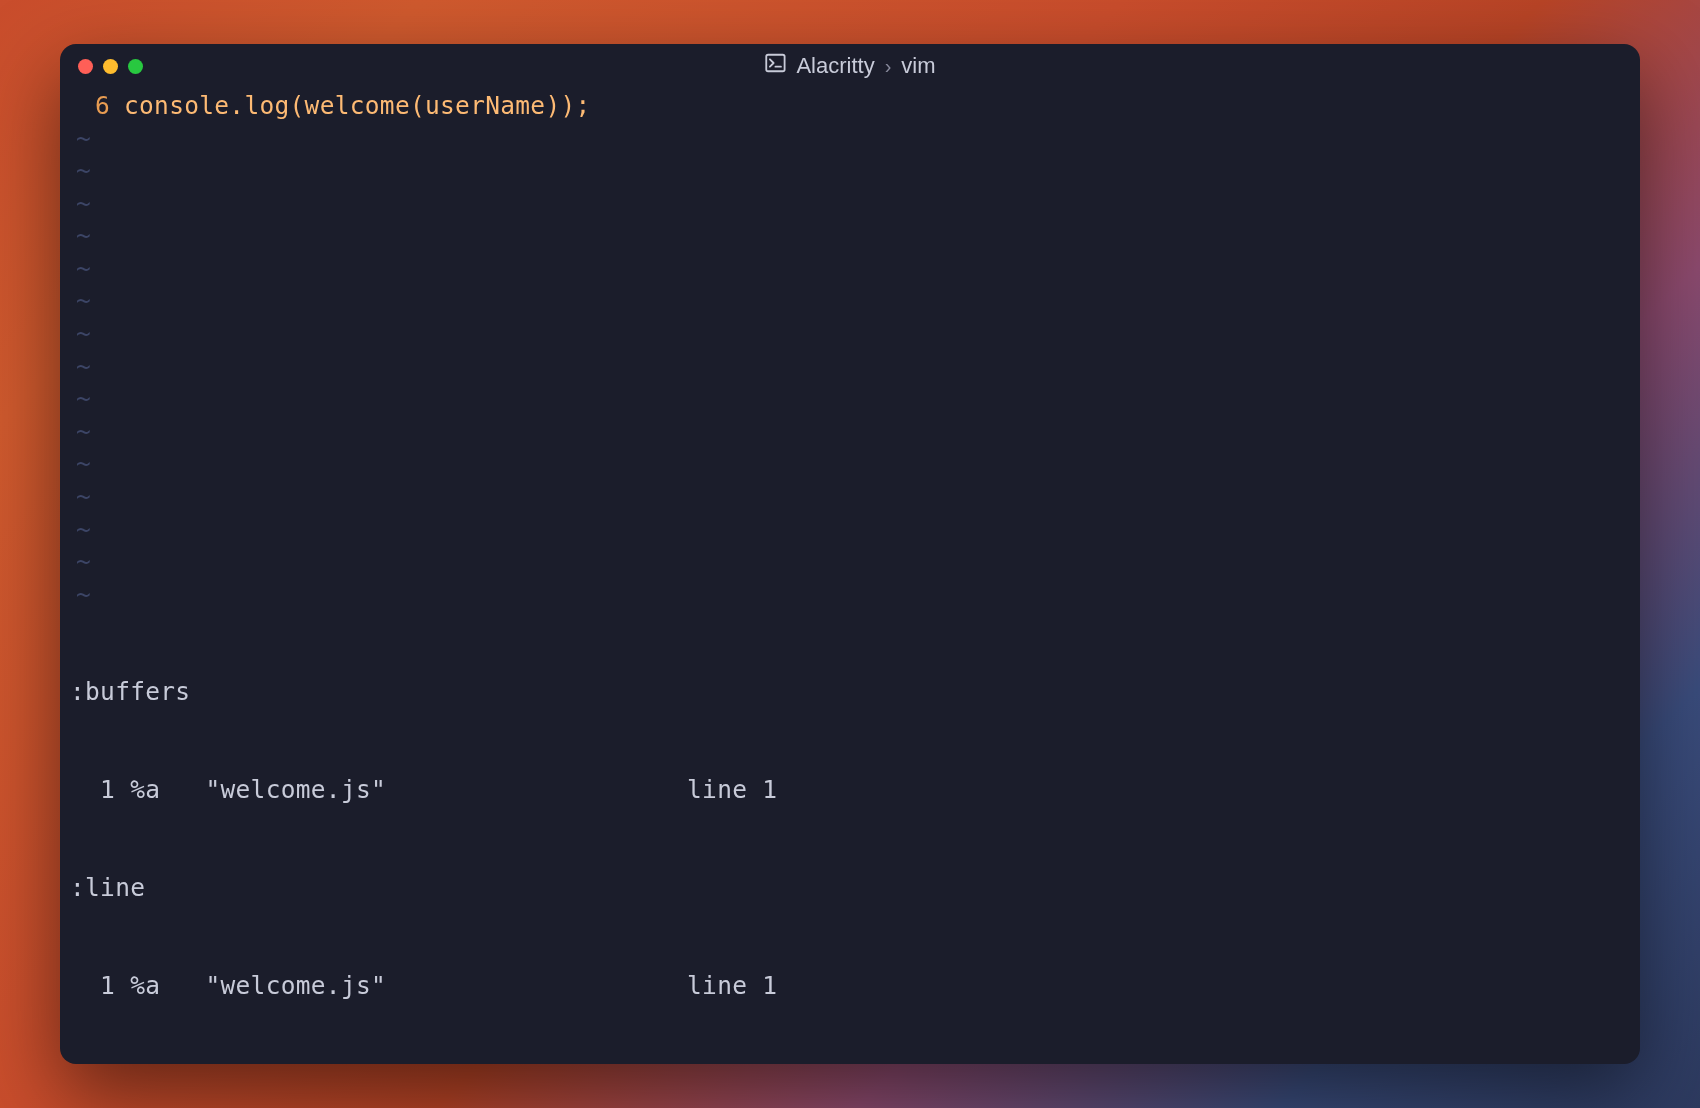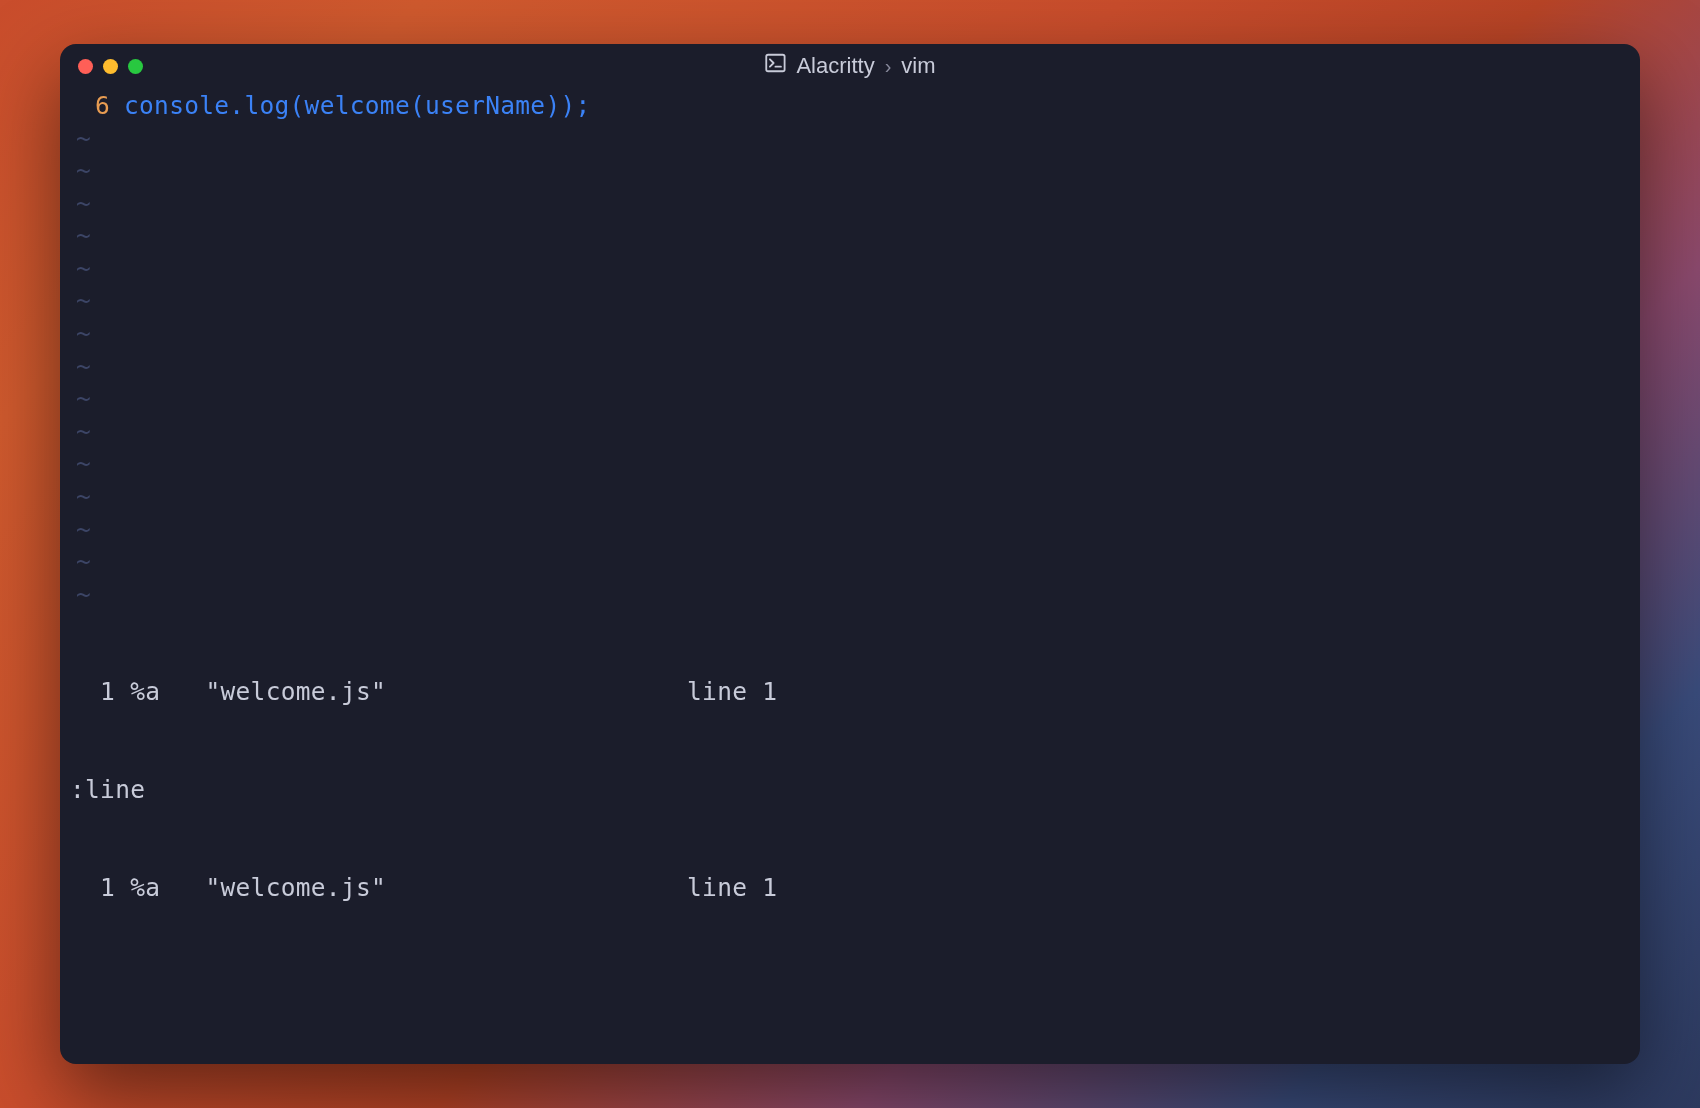--- a/index.html
+++ b/index.html
@@ -114,21 +114,21 @@
   }
 
   .tilde-line .gutter {
     text-align: left;
     padding-left: 6px;
     padding-right: 0;
     width: 54px;
   }
 
   .code-content {
-    color: #3b82f6;
+    color: #fdba74;
   }
 
   .bottom-block {
     flex-shrink: 0;
   }
 
   .cmd-line {
     color: #c8cbd9;
   }
 
@@ -168,20 +168,21 @@
 
   <div class="terminal-body">
     <div class="code-line">
       <span class="gutter"><span class="lineno">6</span></span>
       <span class="code-content">console.log(welcome(userName));</span>
     </div>
 
     <div class="filler" id="tilde-container"><div class="code-line tilde-line"><span class="gutter">~</span></div><div class="code-line tilde-line"><span class="gutter">~</span></div><div class="code-line tilde-line"><span class="gutter">~</span></div><div class="code-line tilde-line"><span class="gutter">~</span></div><div class="code-line tilde-line"><span class="gutter">~</span></div><div class="code-line tilde-line"><span class="gutter">~</span></div><div class="code-line tilde-line"><span class="gutter">~</span></div><div class="code-line tilde-line"><span class="gutter">~</span></div><div class="code-line tilde-line"><span class="gutter">~</span></div><div class="code-line tilde-line"><span class="gutter">~</span></div><div class="code-line tilde-line"><span class="gutter">~</span></div><div class="code-line tilde-line"><span class="gutter">~</span></div><div class="code-line tilde-line"><span class="gutter">~</span></div><div class="code-line tilde-line"><span class="gutter">~</span></div><div class="code-line tilde-line"><span class="gutter">~</span></div></div>
 
     <div class="bottom-block">
+      <div class="cmd-line">:buffers</div>
       <div class="buffer-row">  1 %a   "welcome.js"                    line 1</div>
       <div class="cmd-line">:line</div>
       <div class="buffer-row">  1 %a   "welcome.js"                    line 1</div>
       
       
       
     </div>
   </div>
 </div>
 

